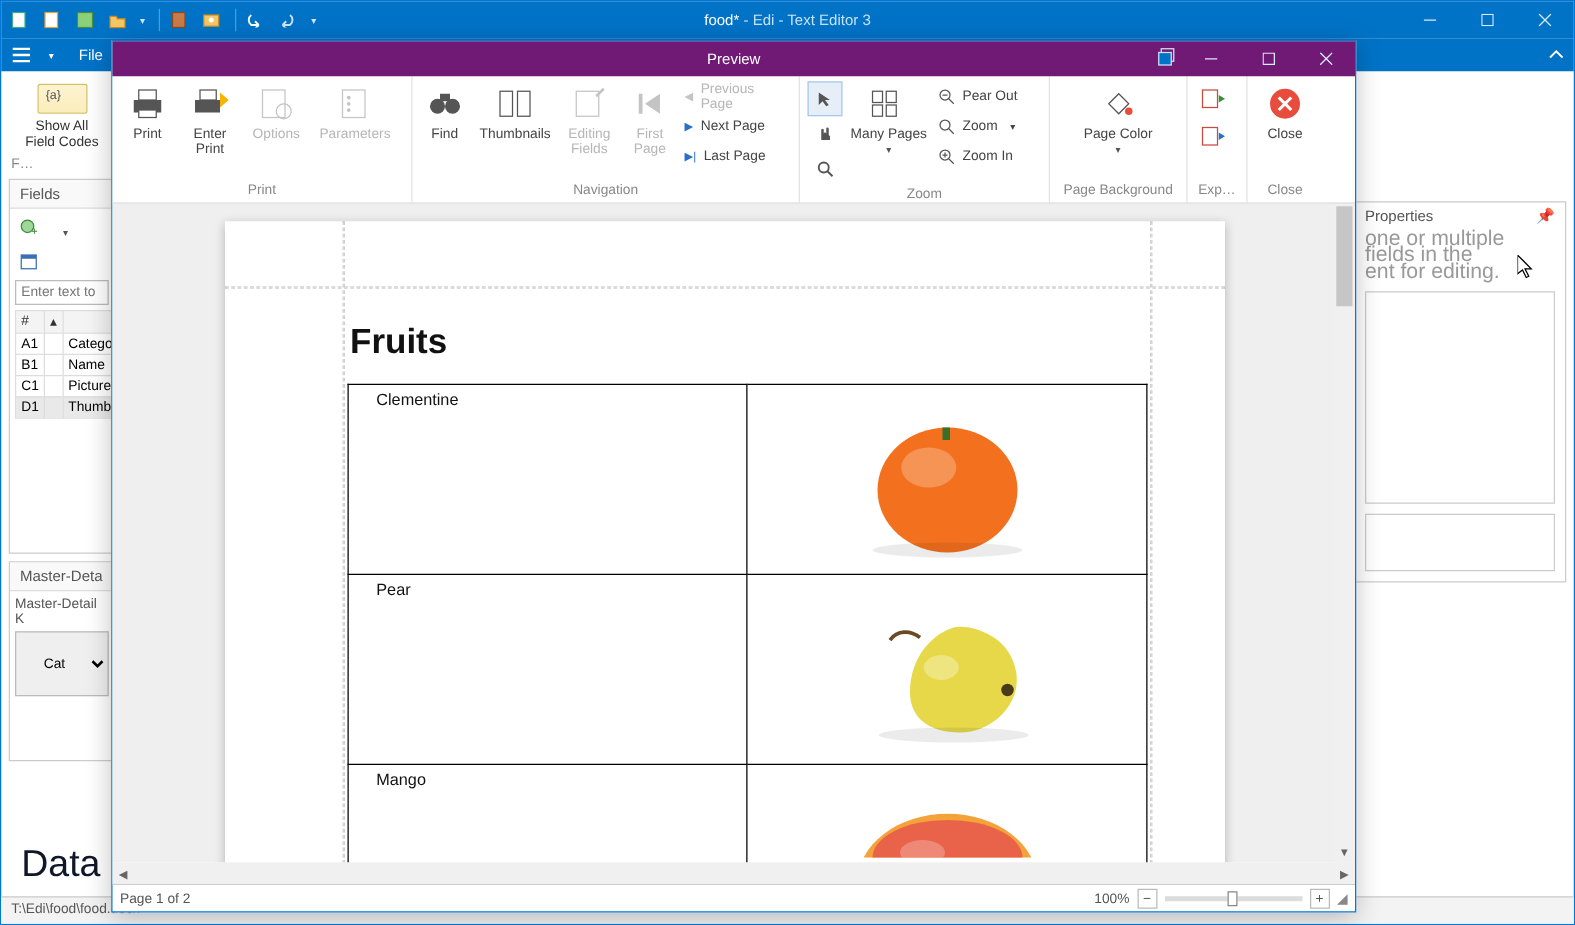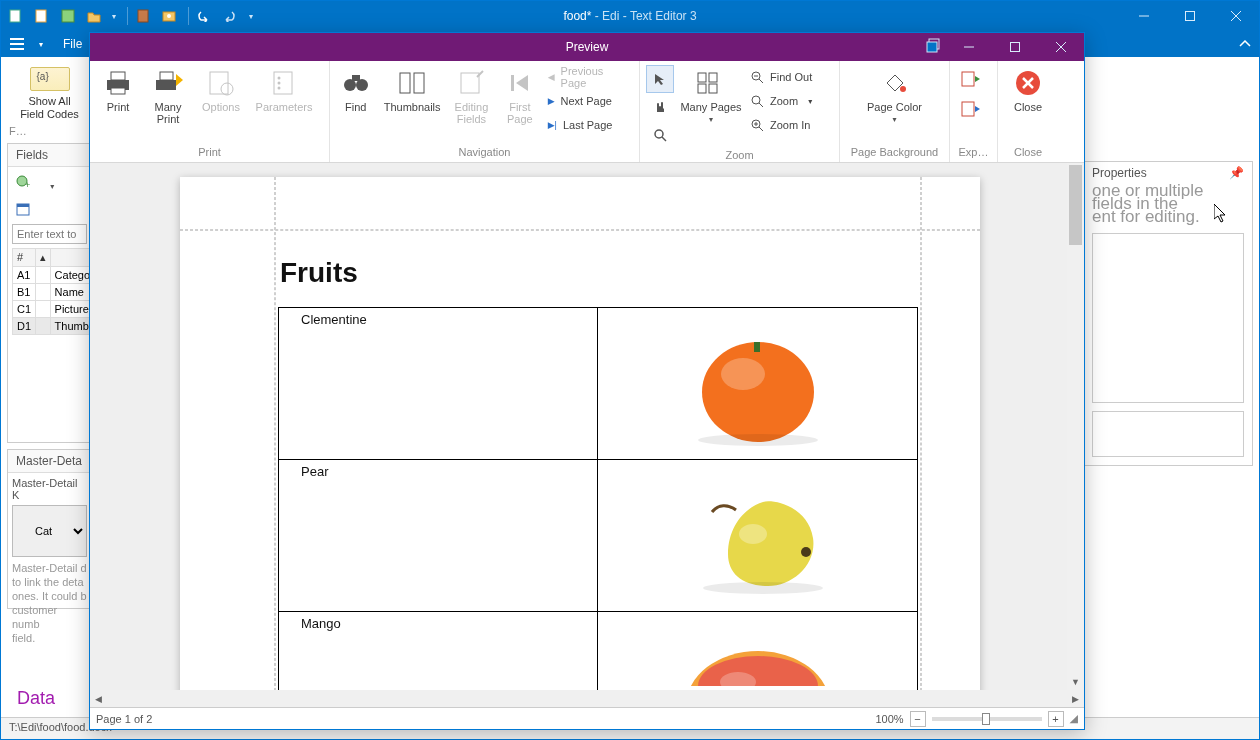--- a/index.html
+++ b/index.html
@@ -35,21 +35,21 @@
 .panel-body .mini-btn { display:inline-flex; align-items:center; justify-content:center; width:22px;height:22px; margin-right:4px; border:1px solid transparent;}
 .search-inp { width:100%; padding:3px 4px; border:1px solid #bbb; color:#999; font-size:11px; margin-top:4px;}
 .grid-tbl { width:100%; border-collapse:collapse; margin-top:4px;}
 .grid-tbl th, .grid-tbl td { border:1px solid #ddd; padding:2px 4px; font-size:11px; text-align:left;}
 .grid-tbl th { background:#f4f4f4; color:#333; font-weight:normal;}
 .grid-tbl tr.sel td { background:#e9e9e9;}
 
 .md-panel .desc { color:#999; font-size:11px; line-height:14px; margin-top:4px;}
 .md-panel select { width:100%; border:1px solid #bbb; font-size:11px; margin-top:4px; padding:18px;}
 
-.data-tab { position:absolute; left:6px; bottom:26px; color:#a21caf; font-size:18px; padding:4px 10px;}
+.data-tab { position:absolute; left:6px; bottom:26px; color:#0f172a; font-size:30px; padding:4px 10px;}
 
 .status-bar { position:absolute; left:0; bottom:0; width:100%; height:22px; background:#f3f3f3; border-top:1px solid #ccc; color:#555; font-size:11px; padding:3px 8px;}
 
 
 .props-panel { position:absolute; right:6px; top:160px; width:170px; border:1px solid #ccc; background:#fff; }
 .props-panel .hdr { padding:4px 8px; font-size:12px; color:#555; display:flex; justify-content:space-between; align-items:flex-end;}
 .props-panel .hint { color:#999; font-size:17px; padding:0 8px 6px 8px; line-height:13px;}
 .props-panel .box { border:1px solid #ccc; margin:4px 8px 8px 8px; height:170px;}
 .props-panel .box2 { border:1px solid #ccc; margin:4px 8px 8px 8px; height:46px;}
 
@@ -254,25 +254,20 @@
         </tbody>
           </table>
       </div>
     </div>
 
     <div class="panel md-panel" style="height:160px;">
       <div class="panel-title">Master-Deta</div>
       <div class="panel-body">
         <div style="font-size:11px;color:#555;">Master-Detail K</div>
         <select><option>Category</option></select>
-        <div class="desc" style="white-space:pre-line;">Master-Detail d
-to link the deta
-ones. It could b
-customer numb
-field.</div>
       </div>
     </div>
   </div>
 
   <div class="data-tab">Data</div>
   <div class="status-bar">T:\Edi\food\food.docx*</div>
 
   <div class="props-panel">
     <div class="hdr">
         <span>Properties</span>
@@ -329,21 +324,21 @@
           <div class="lbl">Print</div>
         </div>
         <div class="rb-btn" style="width:44px;">
           <div class="icn">
               <svg width="30" height="30">
                 <rect x="3" y="12" width="20" height="10" fill="#555"></rect>
                 <rect x="7" y="4" width="13" height="8" fill="#fff" stroke="#555"></rect>
                 <polygon points="23,6 30,12 23,18" fill="#f4b400"></polygon>
               </svg>
             </div>
-          <div class="lbl" style="white-space:pre-line;">Many
+          <div class="lbl" style="white-space:pre-line;">Enter
 Print</div>
         </div>
         <div class="rb-btn disabled" style="width:50px;">
           <div class="icn">
               <svg width="28" height="28">
                 <rect x="3" y="3" width="18" height="22" fill="none" stroke="#c4c4c4"></rect>
                 <circle cx="20" cy="20" r="6" fill="none" stroke="#c4c4c4"></circle>
               </svg>
             </div>
           <div class="lbl">Options</div>
@@ -456,21 +451,21 @@
         </div>
         <div class="vcol">
           <div class="rb-small">
               <span>
                 <svg width="14" height="14">
                   <circle cx="6" cy="6" r="4" fill="none" stroke="#555"></circle>
                   <line x1="4" y1="6" x2="8" y2="6" stroke="#555"></line>
                   <line x1="9" y1="9" x2="13" y2="13" stroke="#555"></line>
                 </svg>
               </span>
-              <span>Find Out</span>
+              <span>Pear Out</span>
             </div>
           <div class="rb-small">
               <span>
                 <svg width="14" height="14">
                   <circle cx="6" cy="6" r="4" fill="none" stroke="#555"></circle>
                   <line x1="9" y1="9" x2="13" y2="13" stroke="#555"></line>
                 </svg>
               </span>
               <span>Zoom</span>
               <span style="font-size:8px;margin-left:4px;">▾</span>

